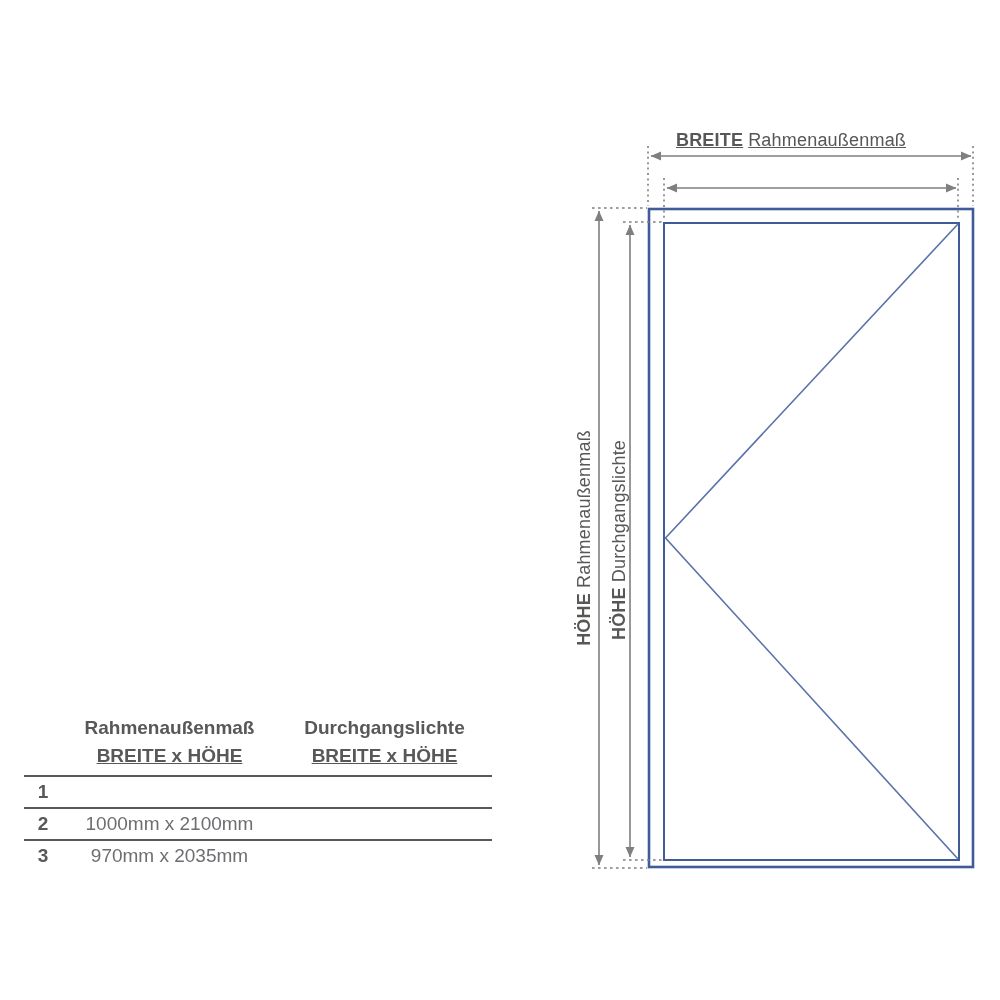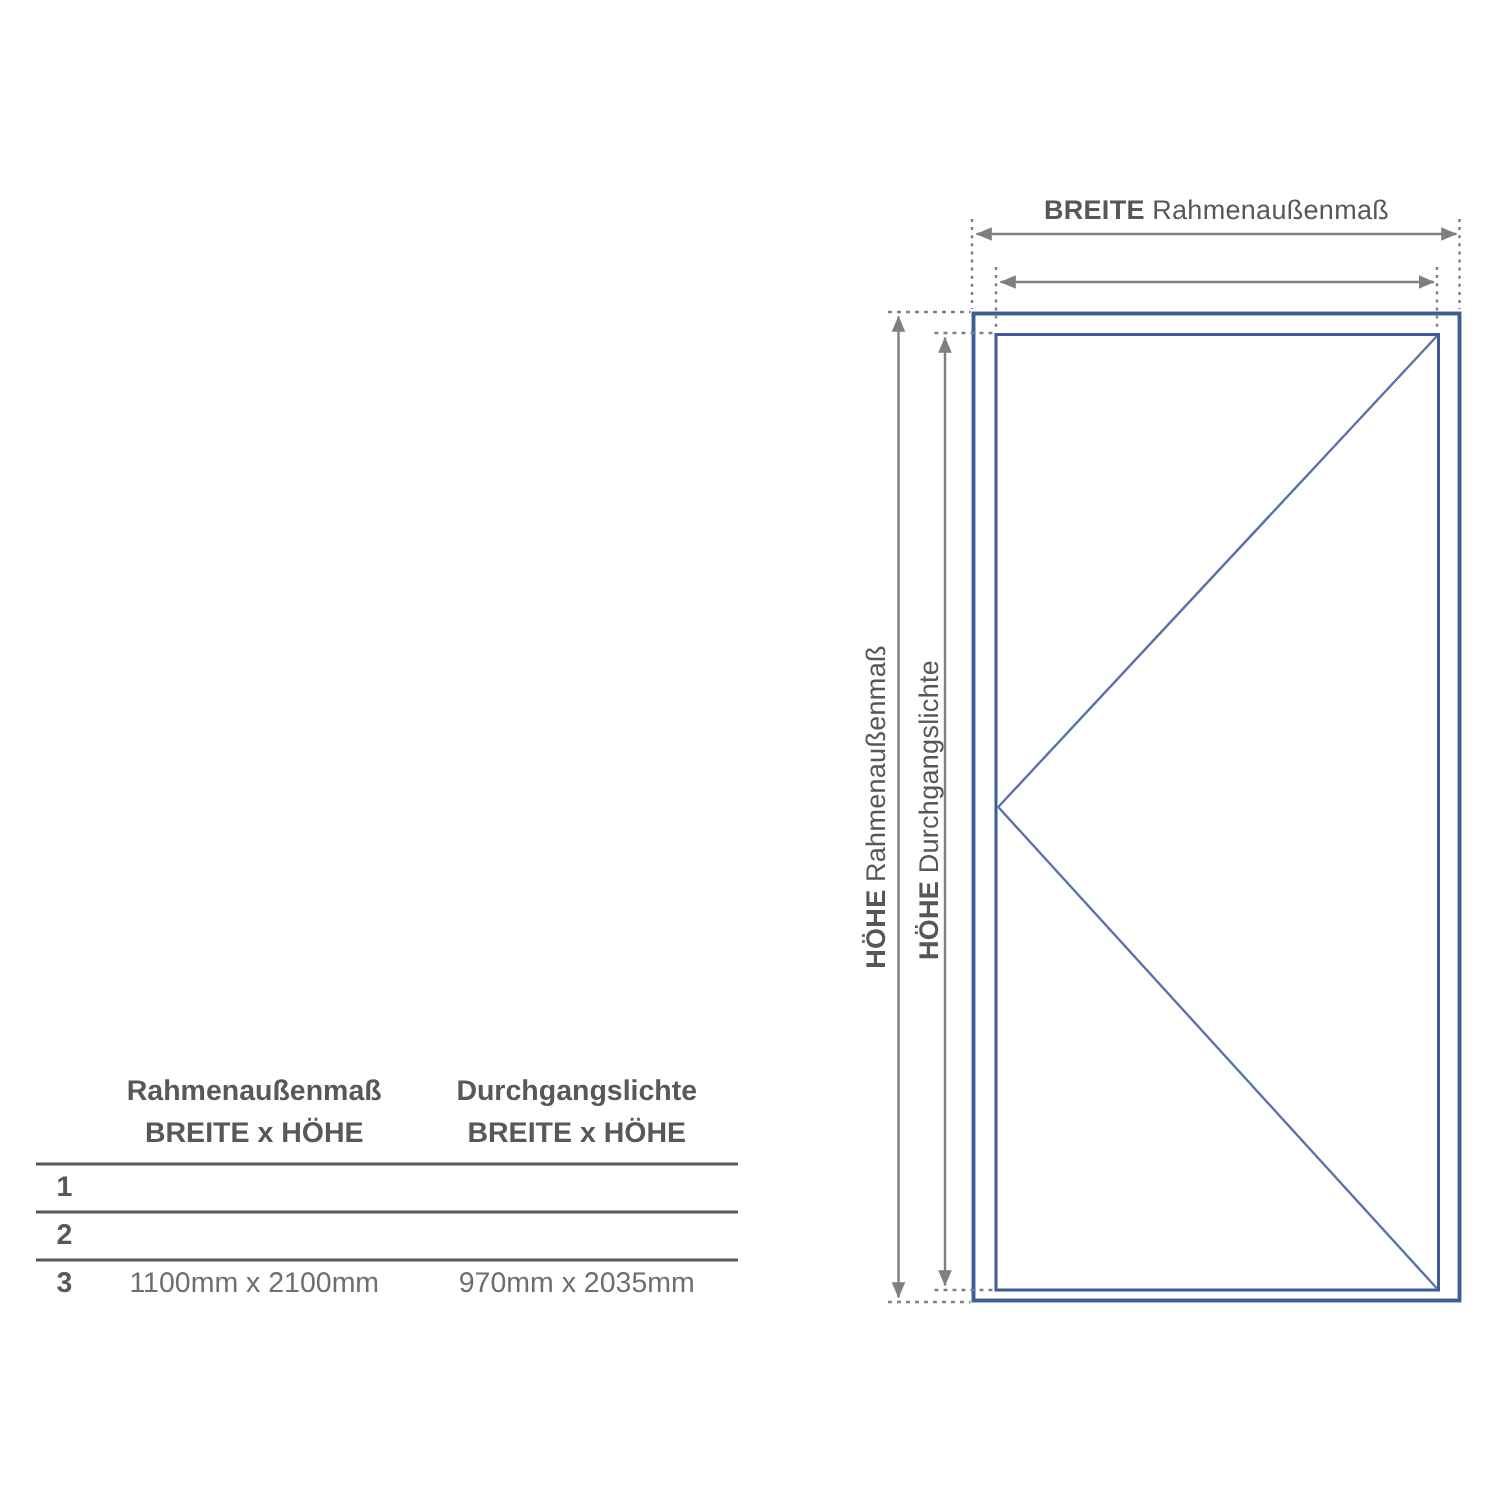--- a/index.html
+++ b/index.html
@@ -27,21 +27,21 @@
   
   .dim-label {
     position: absolute;
     color: #575756;
     font-size: 18px;
     letter-spacing: 0.2px;
     white-space: nowrap;
     text-align: center;
   }
   .dim-label .dl-bold { font-weight: bold; margin-right: 5px; }
-  .dim-label-h { width: 326px; left: 648px; }
+  .dim-label-h { width: 326px; left: 628px; text-decoration: underline; }
   .dim-label-v {
     width: 300px;
     height: 22px;
     line-height: 22px;
     transform: rotate(-90deg);
     transform-origin: 50% 50%;
   }
   
   .size-table {
     position: absolute;
@@ -55,21 +55,21 @@
     grid-template-columns: 38px 215px 215px;
   }
   .st-head {
     font-weight: bold;
     font-size: 19px;
     line-height: 28px;
     text-align: center;
     padding-bottom: 5px;
   }
   .st-head .st-title { display: block; }
-  .st-head .st-sub { display: block; }
+  .st-head .st-sub { display: block; text-decoration: underline; }
   .st-row {
     display: grid;
     grid-template-columns: 38px 215px 215px;
     border-top: 2px solid #58585a;
     height: 30px;
     align-items: center;
     font-size: 19px;
     color: #6d6e71;
     text-align: center;
   }
@@ -136,21 +136,21 @@
         <span class="st-title">Durchgangslichte</span>
         <span class="st-sub">BREITE x HÖHE</span>
       </div>
     </div>
 
     <div class="st-row">
       <div class="st-num">1</div>
     </div>
     <div class="st-row">
       <div class="st-num">2</div>
+      <div class="st-cell">1000mm x 2100mm</div>
     </div>
     <div class="st-row">
       <div class="st-num">3</div>
-      <div class="st-cell">1100mm x 2100mm</div>
       <div class="st-cell">970mm x 2035mm</div>
     </div>
   </div>
 
 </div>
 
 </body></html>

